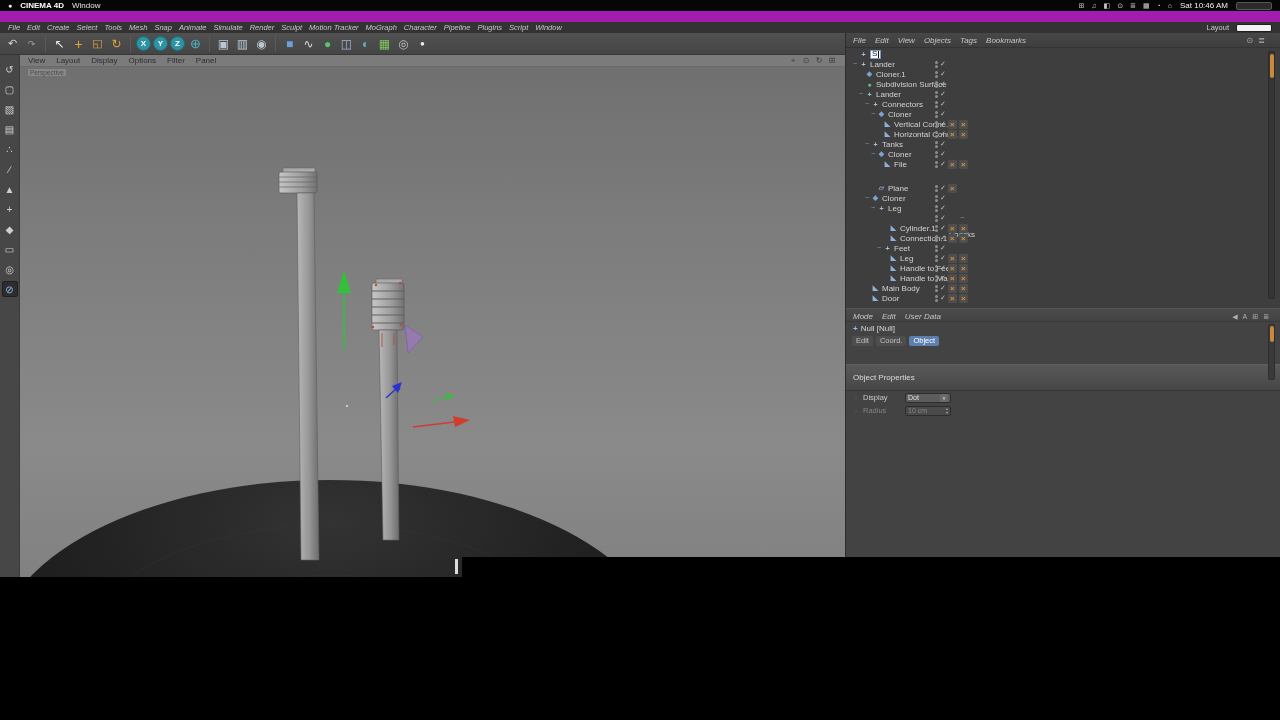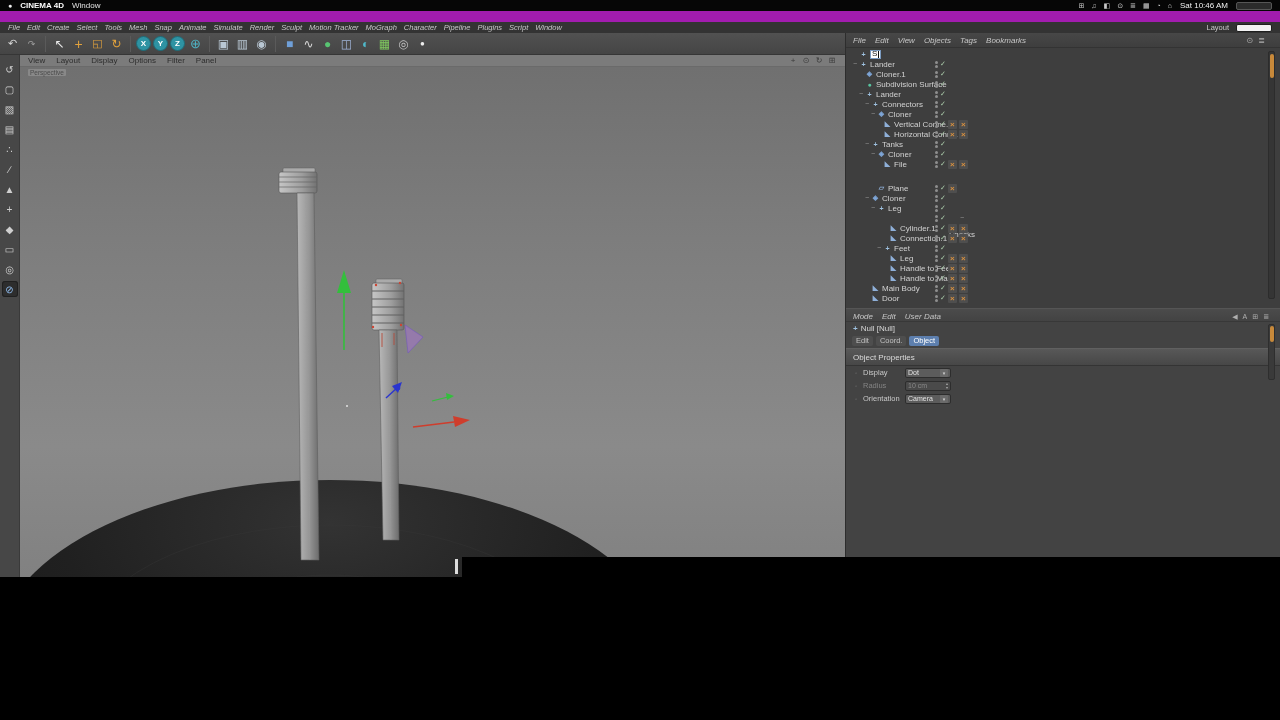--- a/index.html
+++ b/index.html
@@ -85,21 +85,21 @@
   
   .am{position:absolute;left:0;top:275px;right:0;height:269px;background:#434343;border-top:1px solid #555;}
   .am-menubar{height:13px;display:flex;align-items:flex-end;padding:0 7px;font-size:8px;color:#c6c6c6;
               background:linear-gradient(#4b4b4b,#434343);border-bottom:1px solid #383838;}
   .am-icons{display:flex;gap:5px;color:#aeaeae;font-size:7px;margin-right:4px;}
   .am-object{height:13px;display:flex;align-items:center;gap:3px;padding:0 7px;font-size:8px;color:#d6d6d6;}
   .oic2{color:#9ec1e0;font-size:8px;font-weight:bold;}
   .am-tabs{display:flex;gap:3px;padding:0 6px;height:11px;align-items:center;}
   .am-tab{font-size:7.5px;color:#c2c2c2;padding:0 4px;height:10px;line-height:10px;border-radius:2px;background:#4e4e4e;}
   .am-tab.active{background:#5d7fae;color:#fff;}
-  .am-section{margin-top:2px;height:18px;background:linear-gradient(#585858,#474747);
+  .am-section{margin-top:18px;height:27px;background:linear-gradient(#585858,#474747);
               border-top:1px solid #606060;border-bottom:1px solid #343434;font-size:8px;color:#dcdcdc;
               display:flex;align-items:center;padding:0 7px;}
   .prop-row{height:13px;display:flex;align-items:center;gap:4px;padding-left:7px;font-size:7.5px;color:#c8c8c8;}
   .pdot{color:#8a8a8a;font-size:6px;width:6px;text-align:center;}
   .plabel{width:38px;flex:none;}
   .plabel.dis{color:#848484;}
   .pcontrol{width:46px;height:10px;background:#5c5c5c;border:1px solid #2d2d2d;border-radius:2px;
             font-size:7px;color:#e2e2e2;display:flex;align-items:center;padding:0 2px;}
   .pcontrol.dis{background:#4a4a4a;color:#898989;}
   .dd{margin-left:auto;font-size:5px;color:#d0d0d0;background:#6a6a6a;width:8px;height:8px;
@@ -662,28 +662,20 @@
             <span class="pdot">◦</span>
             <span class="plabel dis">Radius</span>
             <div class="pcontrol dis">
               <span class="pval">10 cm</span>
               <span class="spin">
                 <span>▴</span>
                 <span>▾</span>
               </span>
             </div>
           </div>
-          <div class="prop-row">
-            <span class="pdot">◦</span>
-            <span class="plabel">Orientation</span>
-            <div class="pcontrol">
-              <span class="pval">Camera</span>
-              <span class="dd">▾</span>
-            </div>
-          </div>
         </div>
       <div class="am-scroll">
         <div class="thumb"></div>
       </div>
     </div>
   </div>
 
   <div class="black-strip"></div>
   <div class="white-dash"></div>
   <div class="letterbox"></div>

